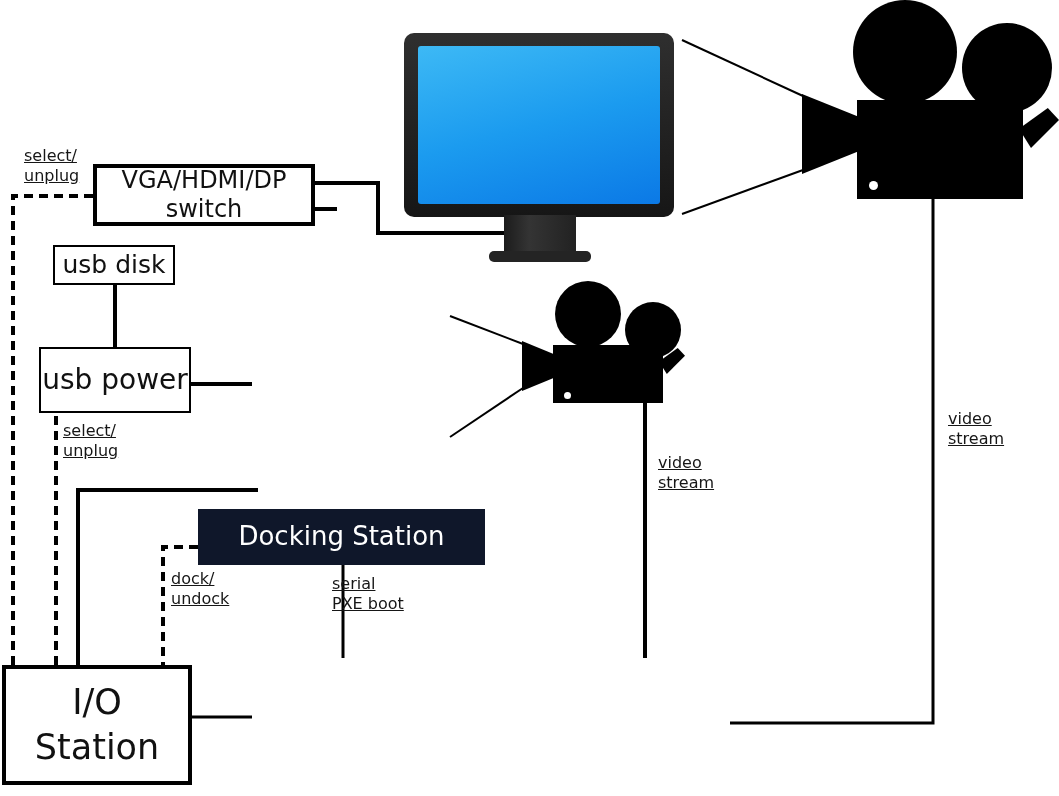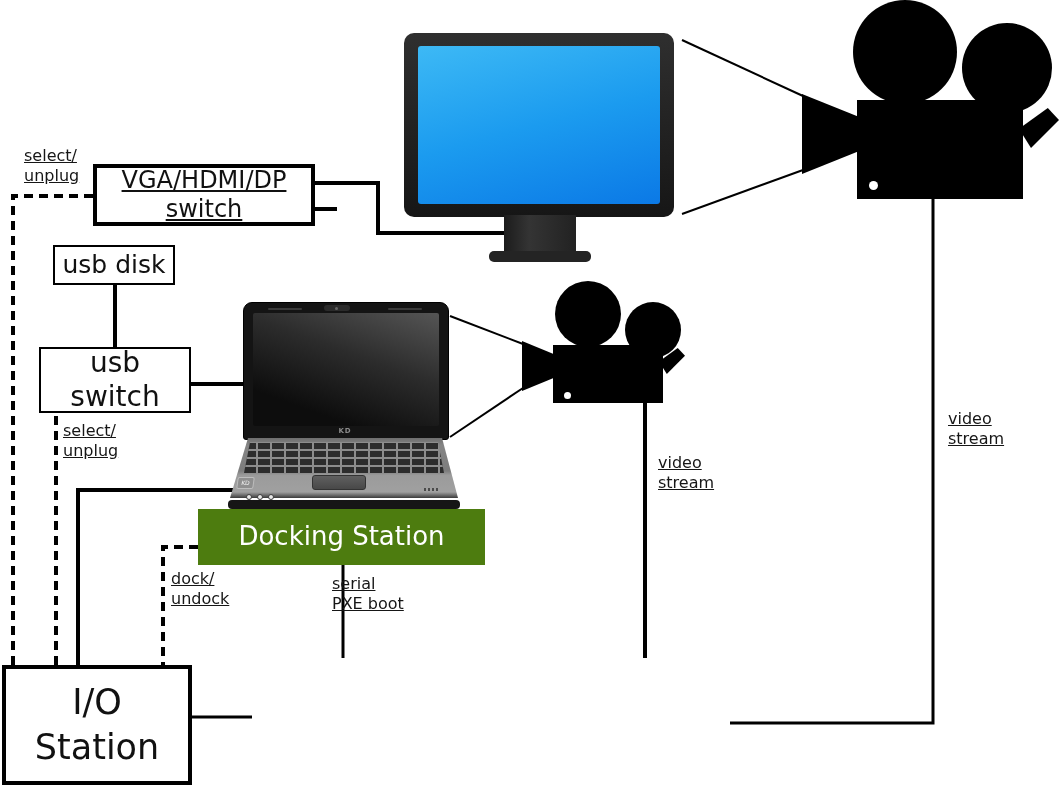--- a/index.html
+++ b/index.html
@@ -57,21 +57,21 @@
     background:#e9e9e9;border:1px solid #3c3c3c;box-sizing:border-box;}
   .lap-ports{position:absolute;left:196px;top:188px;width:16px;height:3px;
     background:repeating-linear-gradient(90deg,#4a4a4a 0 2px,transparent 2px 4px);}
   .lap-bottom{position:absolute;left:0;top:200px;width:232px;height:9px;background:#161616;border-radius:4px;}
   
   .camera{z-index:2;}
   .cam-part{position:absolute;background:#000;}
   .cam-reel{border-radius:50%;}
   .cam-dot{position:absolute;border-radius:50%;background:#fff;}
   
-  .dock{background:#4d7c0f;color:#fff;border:none;z-index:2;}
+  .dock{background:#0f172a;color:#fff;border:none;z-index:2;}
 </style>
 </head>
 <body>
 
 <div id="canvas">
 
   <svg class="wires" width="1059" height="796" viewBox="0 0 1059 796">
 
     <path d="M93 196 H13 V665" fill="none" stroke="#000" stroke-width="4" stroke-dasharray="9 6"></path>
     <path d="M56 416 V665" fill="none" stroke="#000" stroke-width="4" stroke-dasharray="9 6"></path>
@@ -97,39 +97,20 @@
     <div class="mon-frame"></div>
     <div class="mon-screen"></div>
     <div class="mon-neck"></div>
     <div class="mon-base"></div>
   </div>
 
   <div class="box dock" style="left:198px;top:509px;width:287px;height:56px;font-size:26px;">
     <span>Docking Station</span>
   </div>
 
-  <div class="abs laptop" style="left:228px;top:300px;width:232px;height:210px;">
-    <div class="lap-lid"></div>
-    <div class="lap-screen"></div>
-    <div class="lap-webcam">
-        <i></i>
-      </div>
-    <div class="lap-speaker" style="left:40px;"></div>
-    <div class="lap-speaker" style="left:160px;"></div>
-    <div class="lap-bezel-logo">KD</div>
-    <div class="lap-deck"></div>
-    <div class="lap-kbd"></div>
-    <div class="lap-trackpad"></div>
-    <div class="lap-deck-logo">KD</div>
-    <div class="lap-dot" style="left:18px;"></div>
-    <div class="lap-dot" style="left:29px;"></div>
-    <div class="lap-dot" style="left:40px;"></div>
-    <div class="lap-ports"></div>
-    <div class="lap-bottom"></div>
-  </div>
 
   <div class="abs camera" style="left:800px;top:0;width:259px;height:205px;">
     <div class="cam-part cam-reel" style="left:53px;top:0;width:104px;height:104px;"></div>
     <div class="cam-part cam-reel" style="left:162px;top:23px;width:90px;height:90px;"></div>
     <div class="cam-part" style="left:57px;top:100px;width:166px;height:99px;"></div>
     <div class="cam-part" style="left:2px;top:94px;width:56px;height:80px;
          clip-path:polygon(0 0,100% 28%,100% 72%,0 100%);"></div>
     <div class="cam-part" style="left:219px;top:108px;width:40px;height:40px;
          clip-path:polygon(0 52%,72% 0,100% 30%,30% 100%);"></div>
     <div class="cam-dot" style="left:69px;top:181px;width:9px;height:9px;"></div>
@@ -139,31 +120,31 @@
     <div class="cam-part cam-reel" style="left:40px;top:1px;width:66px;height:66px;"></div>
     <div class="cam-part cam-reel" style="left:110px;top:22px;width:56px;height:56px;"></div>
     <div class="cam-part" style="left:38px;top:65px;width:110px;height:58px;"></div>
     <div class="cam-part" style="left:7px;top:61px;width:34px;height:50px;
          clip-path:polygon(0 0,100% 28%,100% 72%,0 100%);"></div>
     <div class="cam-part" style="left:144px;top:68px;width:26px;height:26px;
          clip-path:polygon(0 52%,72% 0,100% 30%,30% 100%);"></div>
     <div class="cam-dot" style="left:49px;top:112px;width:7px;height:7px;"></div>
   </div>
 
-  <div class="box thick" style="left:93px;top:164px;width:214px;height:54px;font-size:24px;text-decoration:underline;">
+  <div class="box thick" style="left:93px;top:164px;width:214px;height:54px;font-size:24px;">
     <span>VGA/HDMI/DP
 switch</span>
   </div>
 
   <div class="box" style="left:53px;top:245px;width:118px;height:36px;font-size:25px;">
     <span>usb disk</span>
   </div>
 
   <div class="box" style="left:39px;top:347px;width:148px;height:62px;font-size:28px;">
-    <span>usb switch</span>
+    <span>usb power</span>
   </div>
 
   <div class="box thick" style="left:2px;top:665px;width:182px;height:112px;font-size:35px;line-height:1.3;">
     <span>I/O
 Station</span>
   </div>
 
 
   <div class="lbl" style="left:24px;top:146px;">select/
 unplug</div>

